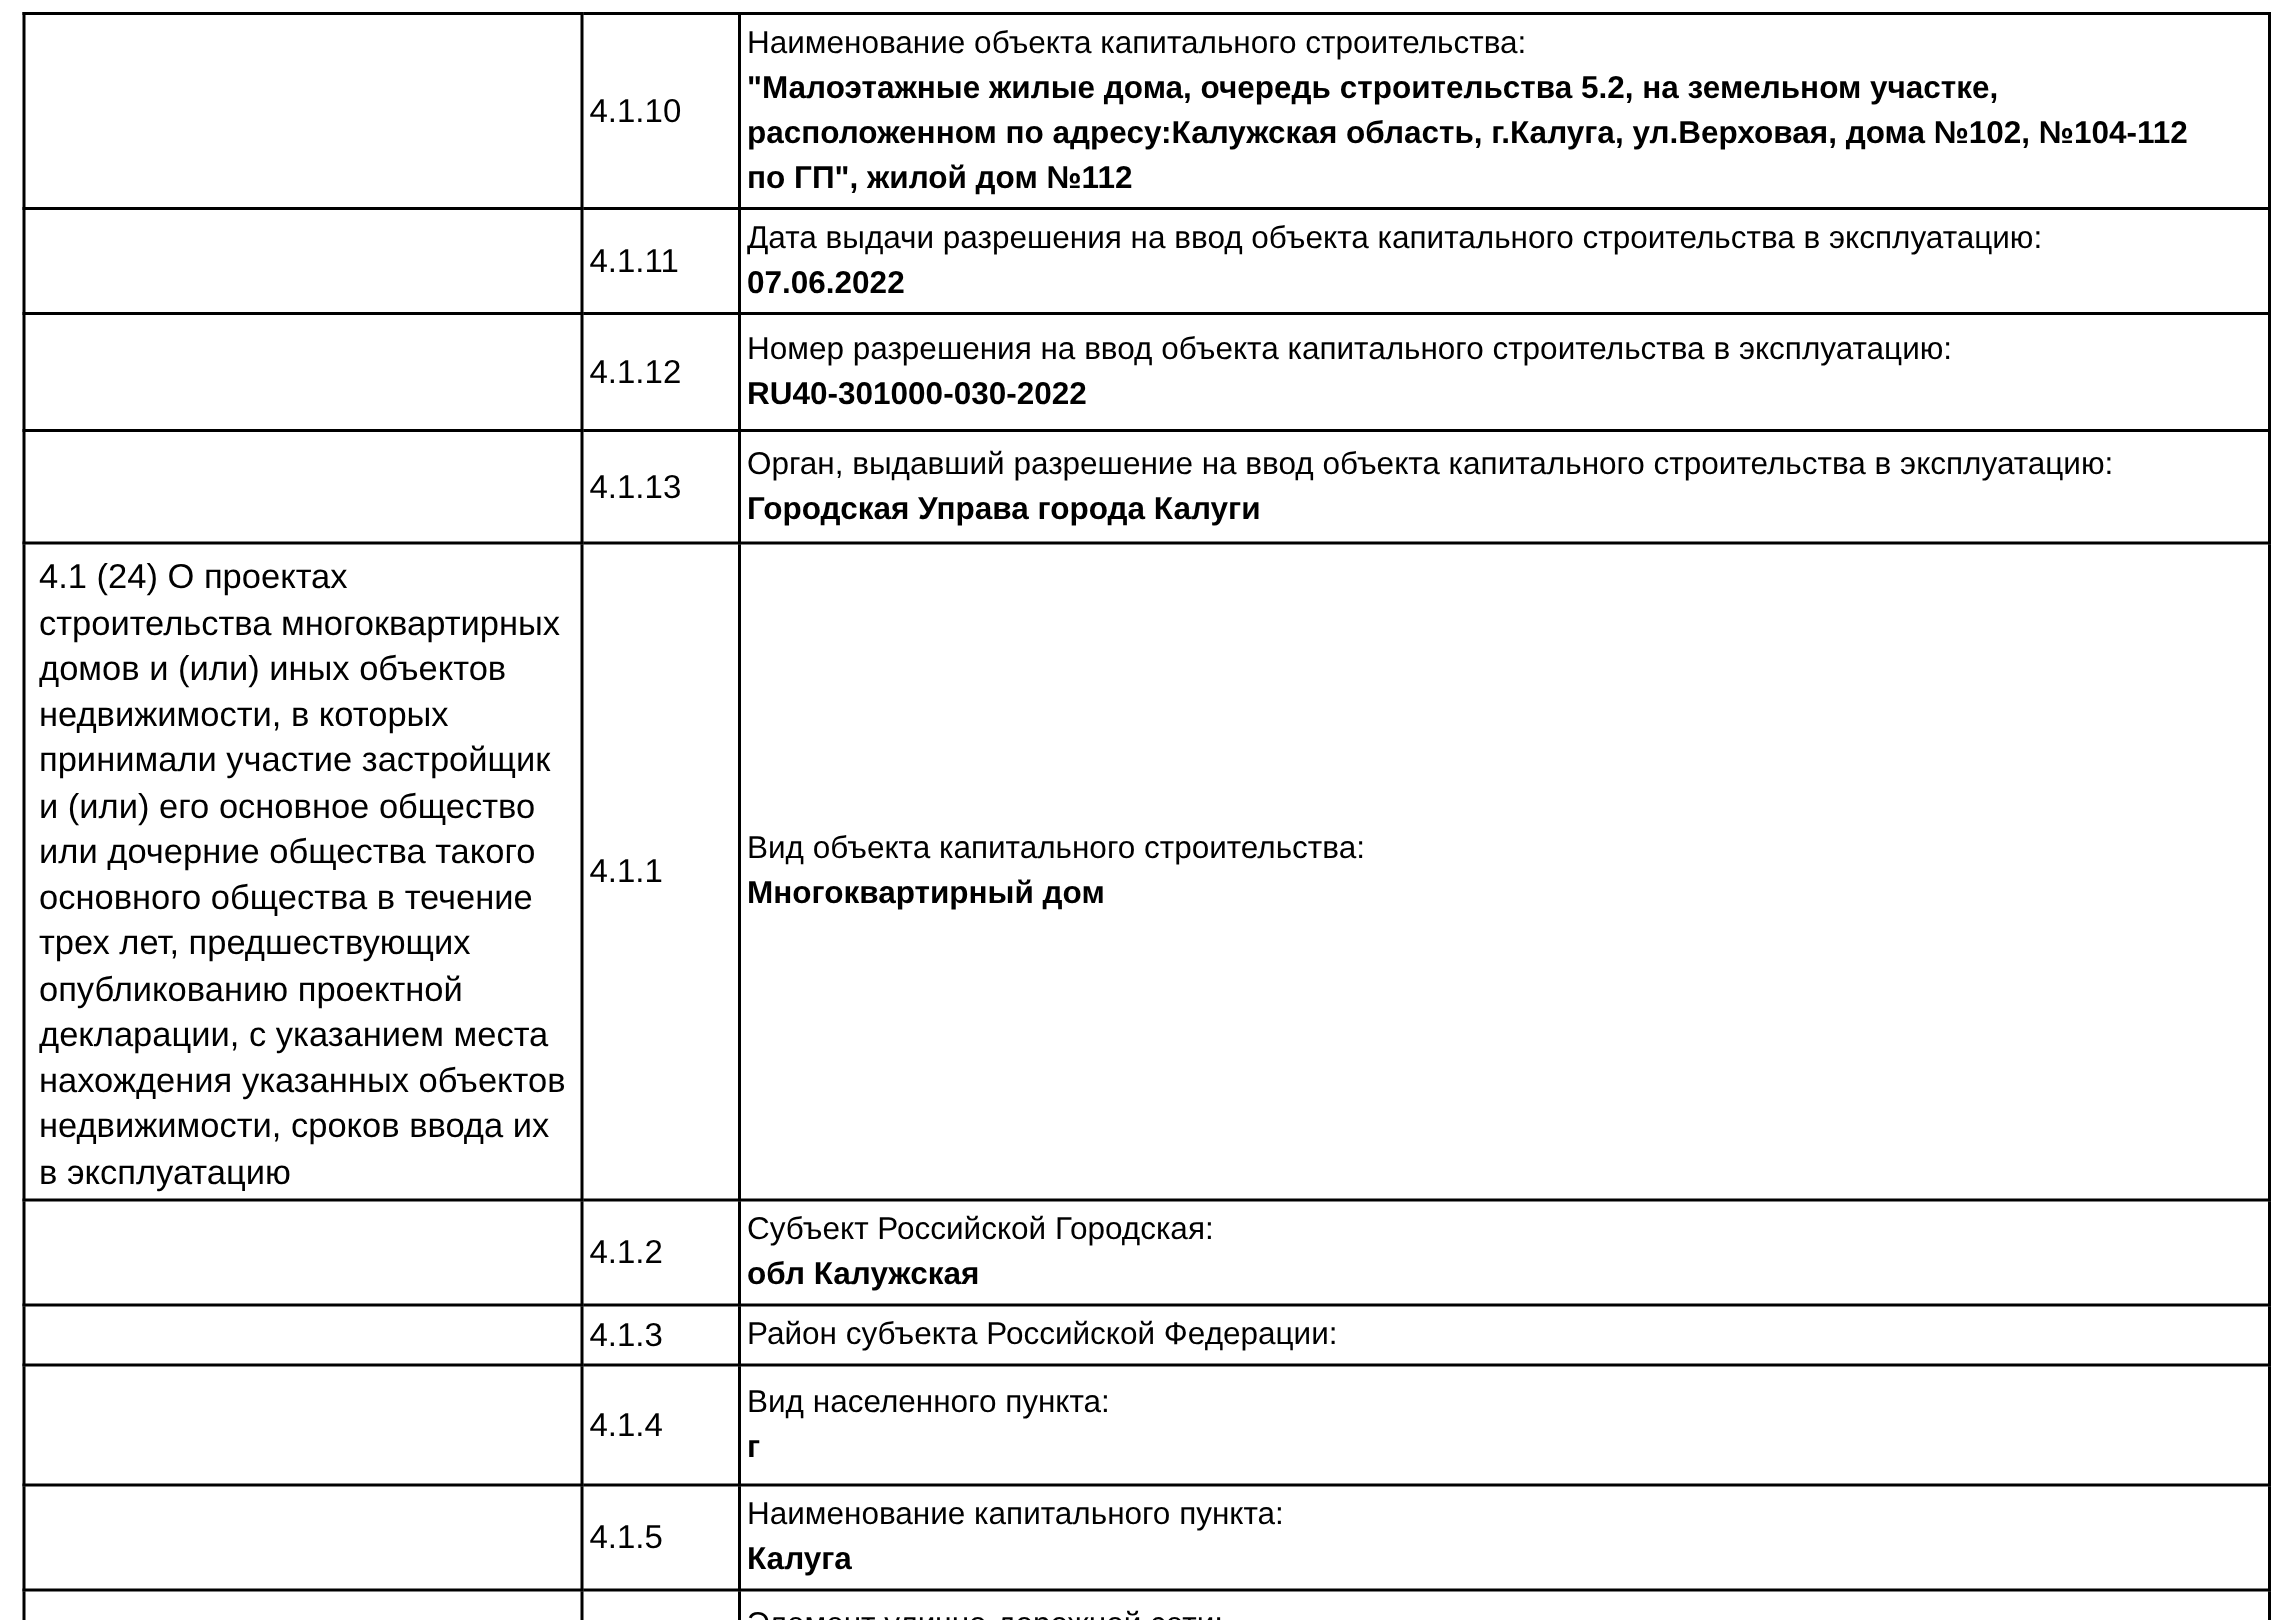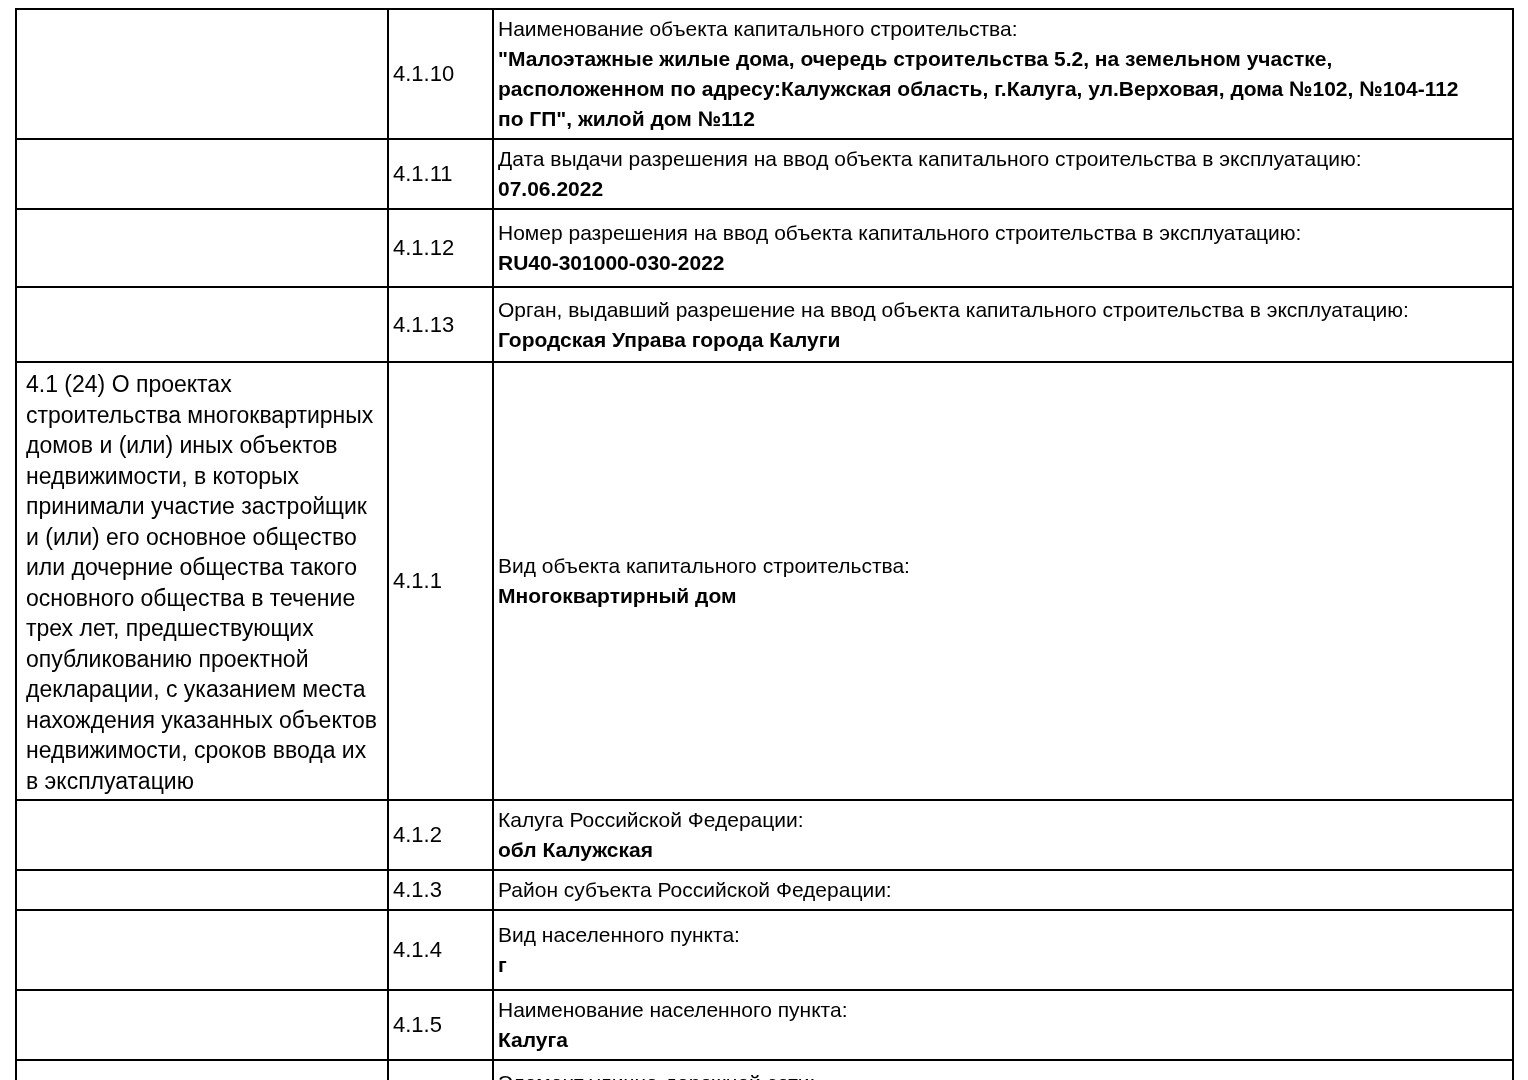--- a/index.html
+++ b/index.html
@@ -111,21 +111,21 @@
         <div class="lbl">Вид объекта капитального строительства:</div>
         <div class="val">Многоквартирный дом</div>
       </td>
     </tr>
     <tr style="height:67px">
       <td class="sec">
           <div class="sec-inner"></div>
         </td>
       <td class="num"><span>4.1.2</span></td>
       <td class="cnt">
-        <div class="lbl">Калуга Российской Федерации:</div>
+        <div class="lbl">Субъект Российской Городская:</div>
         <div class="val">обл Калужская</div>
       </td>
     </tr>
     <tr style="height:36px">
       <td class="sec">
           <div class="sec-inner"></div>
         </td>
       <td class="num"><span>4.1.3</span></td>
       <td class="cnt">
         <div class="lbl">Район субъекта Российской Федерации:</div>
@@ -141,21 +141,21 @@
         <div class="lbl">Вид населенного пункта:</div>
         <div class="val">г</div>
       </td>
     </tr>
     <tr style="height:65px">
       <td class="sec">
           <div class="sec-inner"></div>
         </td>
       <td class="num"><span>4.1.5</span></td>
       <td class="cnt">
-        <div class="lbl">Наименование населенного пункта:</div>
+        <div class="lbl">Наименование капитального пункта:</div>
         <div class="val">Калуга</div>
       </td>
     </tr>
     <tr style="height:76px">
       <td class="sec">
           <div class="sec-inner"></div>
         </td>
       <td class="num"><span>4.1.6</span></td>
       <td class="cnt">
         <div class="lbl">Элемент улично-дорожной сети:</div>

